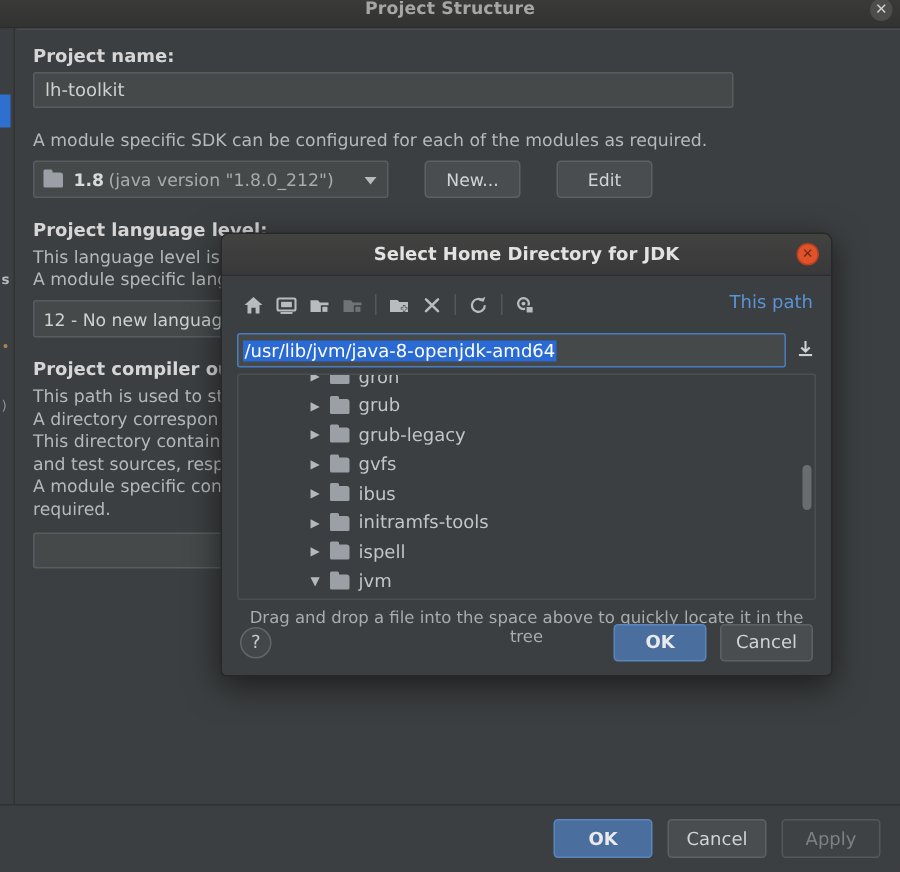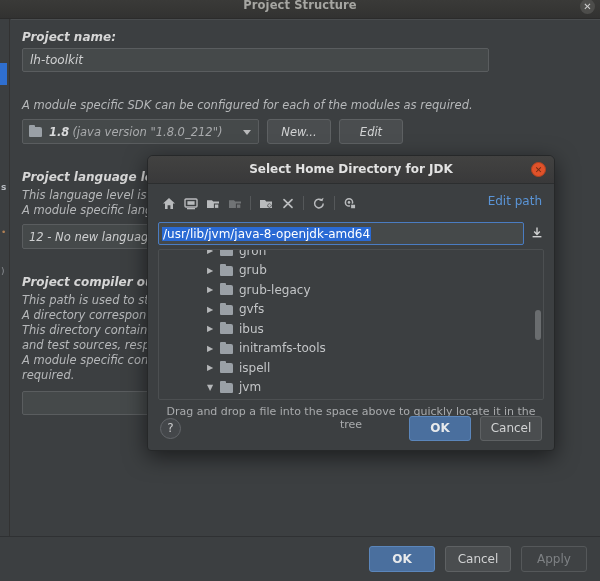--- a/index.html
+++ b/index.html
@@ -72,23 +72,23 @@
     height: 24px;
     background: #45494a;
     border: 1px solid #5a5d5f;
     border-radius: 2px;
     color: #cfd0d1;
     font-size: 12px;
     line-height: 22px;
     padding: 0 7px;
     display: block;
   }
-  .group { margin-bottom: 26px; font-style: italic; }
-
-  .row { display: flex; align-items: center; gap: 8px; margin-top: 6px; }
+  .group { margin-bottom: 14px; }
+
+  .row { display: flex; align-items: center; gap: 24px; margin-top: 6px; }
 
   .combo {
     height: 25px;
     background: #45494a;
     border: 1px solid #5a5d5f;
     border-radius: 2px;
     display: flex; align-items: center;
     padding: 0 6px;
     color: #cfd0d1;
     font-size: 11.5px;
@@ -392,21 +392,21 @@
             </svg>
         </div>
         <div class="tb-sep"></div>
         <div class="tb-icon">
           <svg width="14" height="13" viewBox="0 0 14 13">
               <circle cx="6" cy="5.4" r="3.6" fill="none" stroke="#b9bbbd" stroke-width="1.5"></circle>
               <circle cx="6" cy="5.4" r="1.3" fill="#b9bbbd"></circle>
               <rect x="7.6" y="7.2" width="5" height="4.6" fill="#b9bbbd" stroke="#3c3f41" stroke-width="1"></rect>
             </svg>
         </div>
-        <span class="hide-path">Edit path</span>
+        <span class="hide-path">This path</span>
       </div>
 
       <div class="path-row">
         <div class="path-input">
           <span class="path-sel">/usr/lib/jvm/java-8-openjdk-amd64</span>
         </div>
         <div class="path-dl">
           <svg width="12" height="13" viewBox="0 0 12 13">
               <path d="M6 1.4v6.2M3.2 5.6 6 8.4 8.8 5.6" fill="none" stroke="#cfd0d1" stroke-width="1.4"></path>
               <rect x="1.6" y="10" width="8.8" height="1.4" fill="#cfd0d1"></rect>

